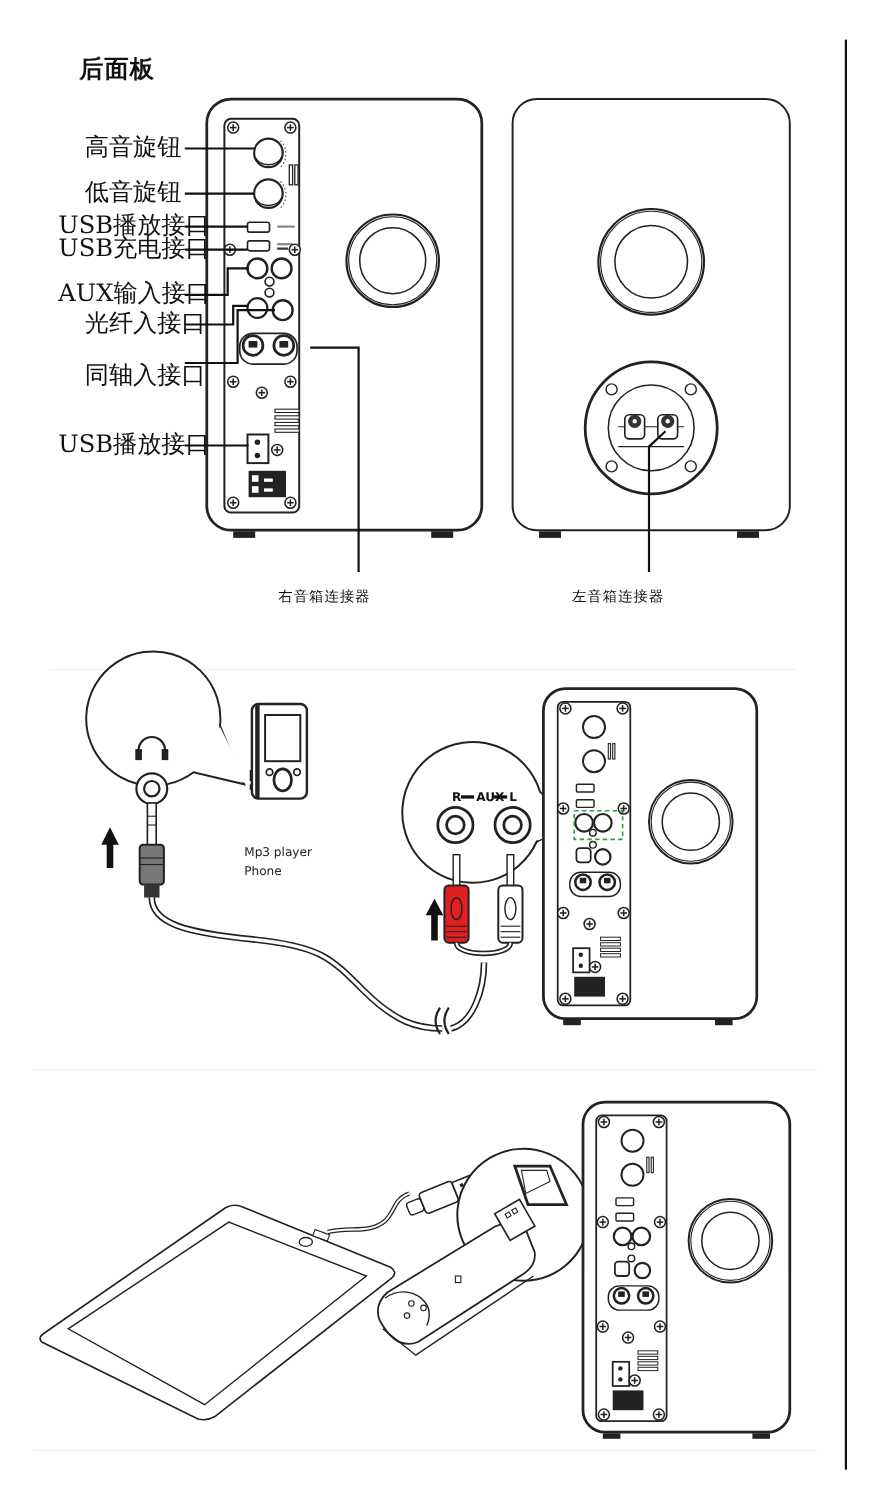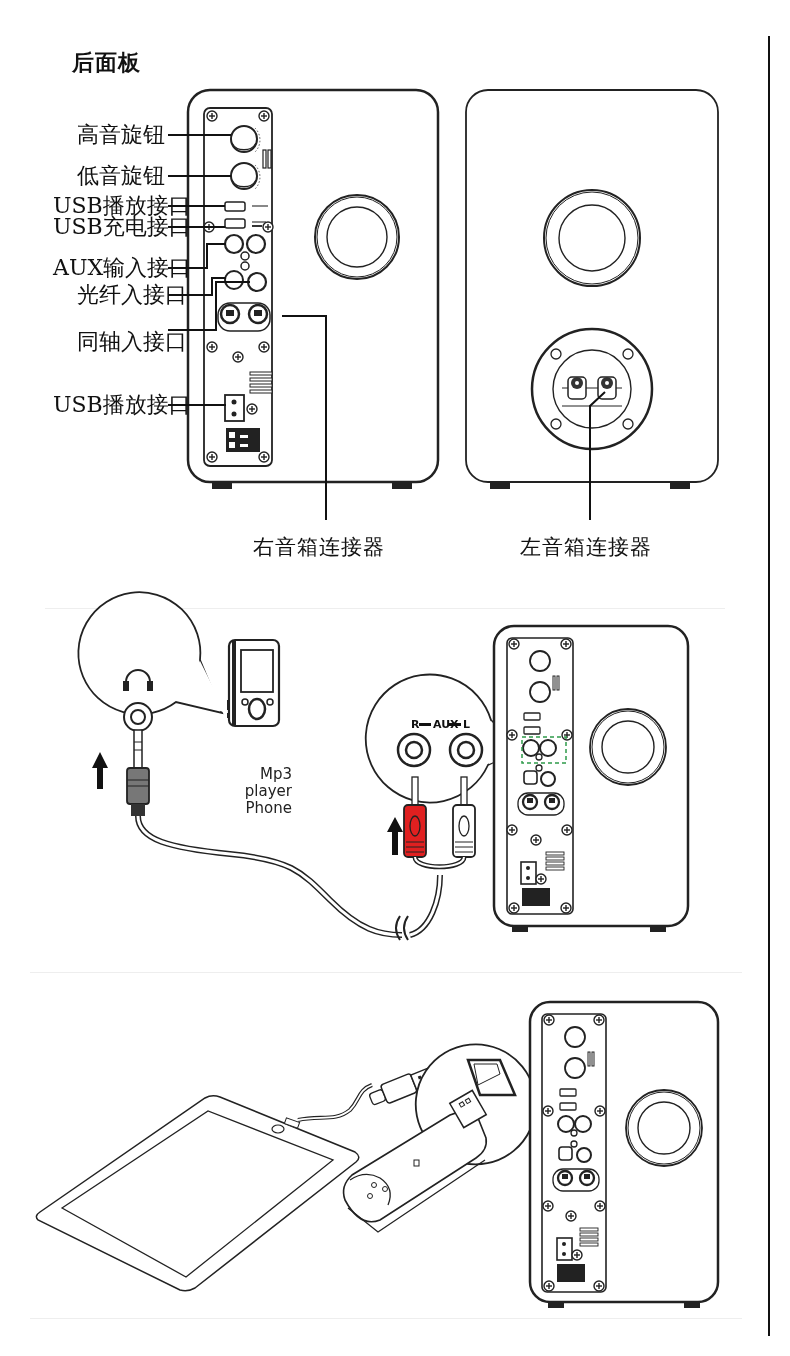--- a/index.html
+++ b/index.html
@@ -1,25 +1,25 @@
 <!DOCTYPE html>
 <html><head>
 <meta charset="utf-8">
 <style>
   html, body { margin: 0; padding: 0; background: #ffffff; }
   body { width: 790px; height: 1356px; position: relative; overflow: hidden;
          font-family: "DejaVu Serif", serif; color: #111; }
   .abs { position: absolute; }
   .title { left: 72px; top: 48px; font-family: "DejaVu Sans", sans-serif; font-size: 22px; font-weight: bold; letter-spacing: 1px; text-align: right; }
   .callout { font-size: 22px; white-space: nowrap; line-height: 20px; }
-  .caption { font-family: "DejaVu Sans", sans-serif; font-size: 21px; letter-spacing: 1px; white-space: nowrap; }
+  .caption { font-family: "DejaVu Sans", sans-serif; font-size: 13px; letter-spacing: 1px; white-space: nowrap; }
   .vline { left: 768px; top: 36px; width: 2px; height: 1300px; background: #111; }
   .divider { height: 1px; background: #eeeeee; }
   svg { position: absolute; left: 0; top: 0; }
-  .mp3-label { font-family: "DejaVu Sans", sans-serif; font-size: 15px; text-align: right; line-height: 17px; color: #222; }
+  .mp3-label { font-family: "DejaVu Sans", sans-serif; font-size: 11px; text-align: left; line-height: 17px; color: #222; }
   .aux-label { font-family: "DejaVu Sans", sans-serif; font-size: 11px; font-weight: bold; white-space: nowrap; }
 </style>
 </head>
 <body>
 
 <div class="abs title">后面板</div>
 
 <div class="abs vline"></div>
 
 <svg width="790" height="600" viewBox="0 0 790 600">

